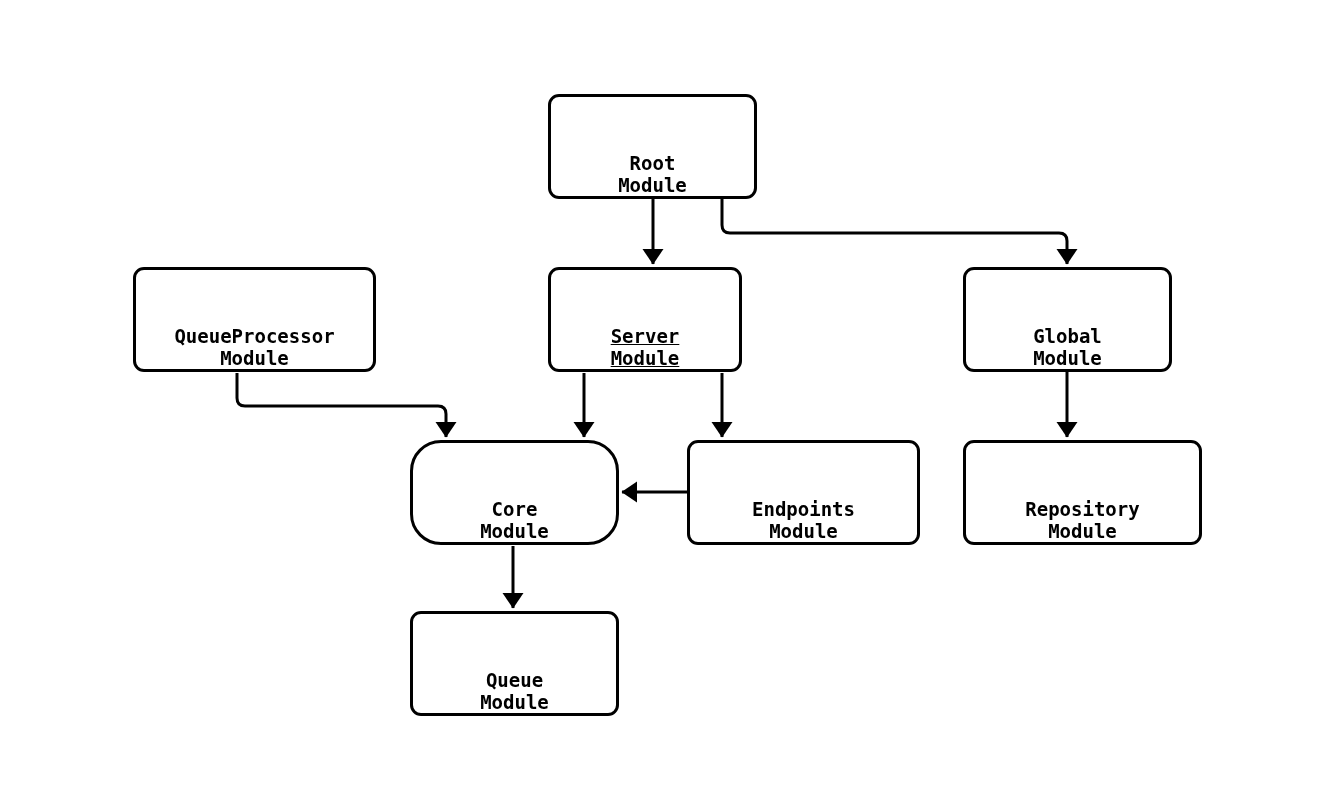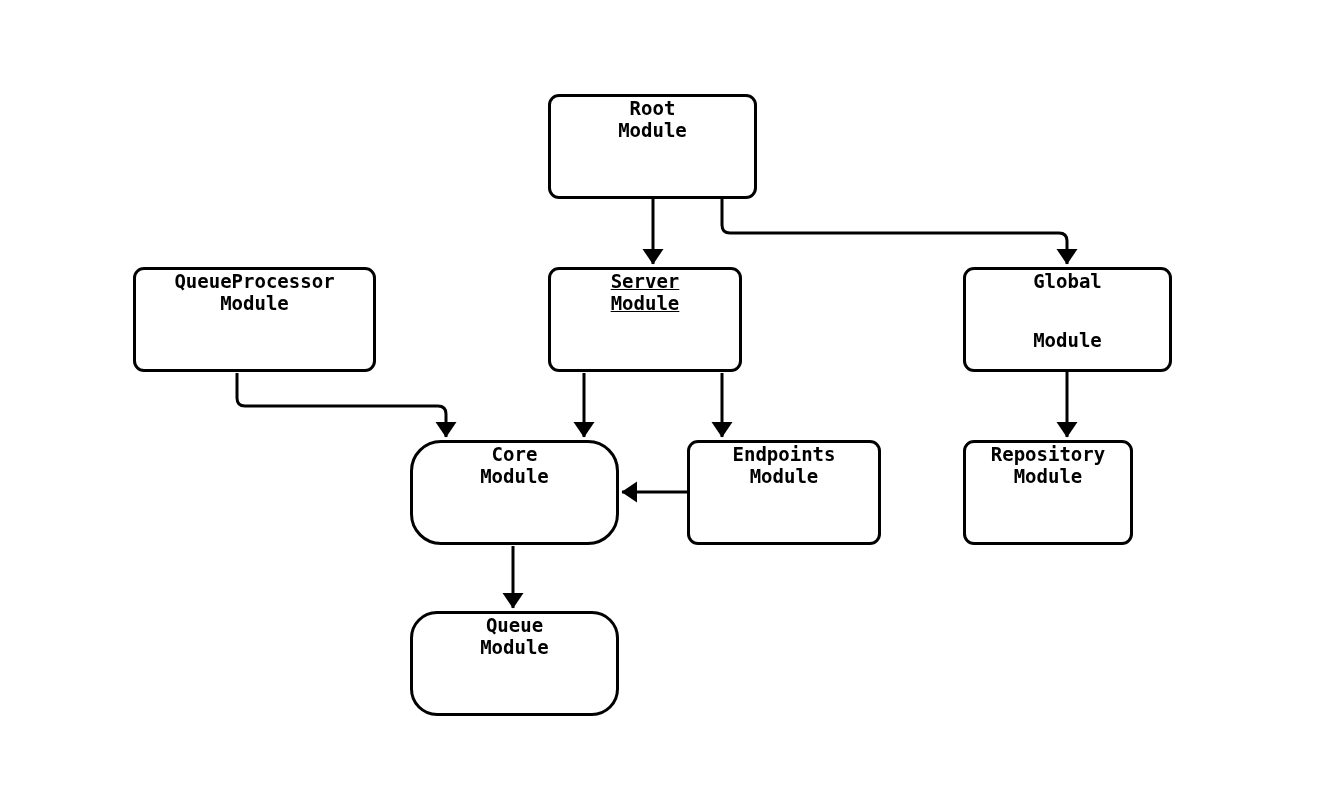--- a/index.html
+++ b/index.html
@@ -33,21 +33,21 @@
     stroke-width: 3;
   }
   .node {
     position: absolute;
     background: var(--node-fill);
     border: 3px solid var(--node-border);
     border-radius: 11px;
     display: flex;
     flex-direction: column;
     align-items: center;
-    justify-content: flex-start;
+    justify-content: flex-end;
     text-align: center;
   }
   .node .line {
     display: block;
     font-size: 19px;
     line-height: 22px;
     font-weight: bold;
     color: var(--text);
     white-space: nowrap;
   }
@@ -81,38 +81,38 @@
   <div class="node" style="left:133px; top:267px; width:243px; height:105px;">
     <span class="line">QueueProcessor</span>
     <span class="line">Module</span>
   </div>
 
   <div class="node" style="left:548px; top:267px; width:194px; height:105px;text-decoration:underline;">
     <span class="line">Server</span>
     <span class="line">Module</span>
   </div>
 
-  <div class="node" style="left:963px; top:267px; width:209px; height:105px;gap:37px;">
+  <div class="node" style="left:963px; top:267px; width:209px; height:105px;">
     <span class="line">Global</span>
     <span class="line">Module</span>
   </div>
 
   <div class="node" style="left:410px; top:440px; width:209px; height:105px;border-radius:31px;">
     <span class="line">Core</span>
     <span class="line">Module</span>
   </div>
 
-  <div class="node" style="left:687px; top:440px; width:194px; height:105px;">
+  <div class="node" style="left:687px; top:440px; width:233px; height:105px;">
     <span class="line">Endpoints</span>
     <span class="line">Module</span>
   </div>
 
-  <div class="node" style="left:963px; top:440px; width:170px; height:105px;">
+  <div class="node" style="left:963px; top:440px; width:239px; height:105px;">
     <span class="line">Repository</span>
     <span class="line">Module</span>
   </div>
 
-  <div class="node" style="left:410px; top:611px; width:209px; height:105px;border-radius:27px;">
+  <div class="node" style="left:410px; top:611px; width:209px; height:105px;">
     <span class="line">Queue</span>
     <span class="line">Module</span>
   </div>
 
 </div>
 
 </body></html>

